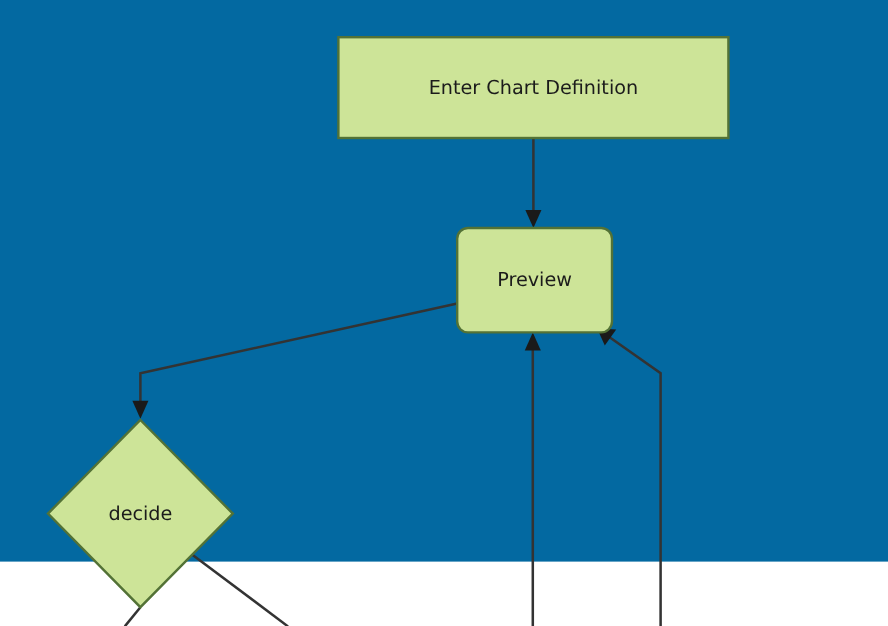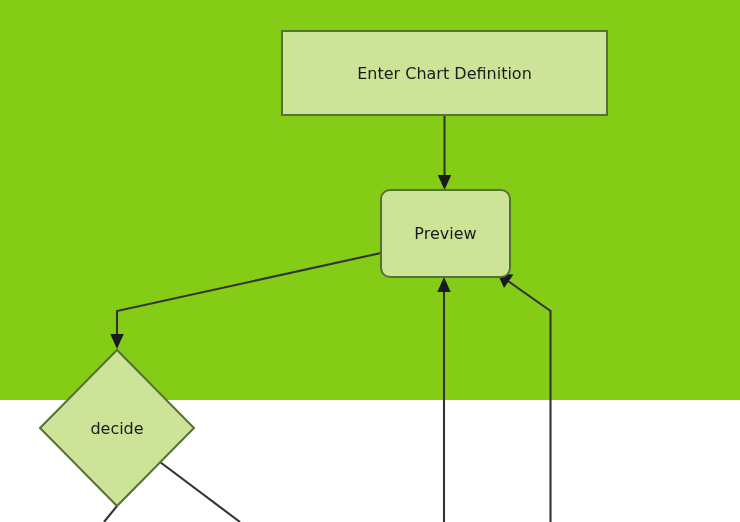--- a/index.html
+++ b/index.html
@@ -9,22 +9,22 @@
   }
   body {
     width: 740px;
     height: 522px;
     overflow: hidden;
     font-family: "DejaVu Sans", "Liberation Sans", sans-serif;
   }
   #flowchart-canvas {
     position: relative;
     width: 740px;
-    height: 400px;
-    background: #84cc16;
+    height: 468px;
+    background: #0369a1;
   }
   #flowchart-svg {
     position: absolute;
     top: 0;
     left: 0;
     width: 740px;
     height: 522px;
     display: block;
   }
   .node-shape {

